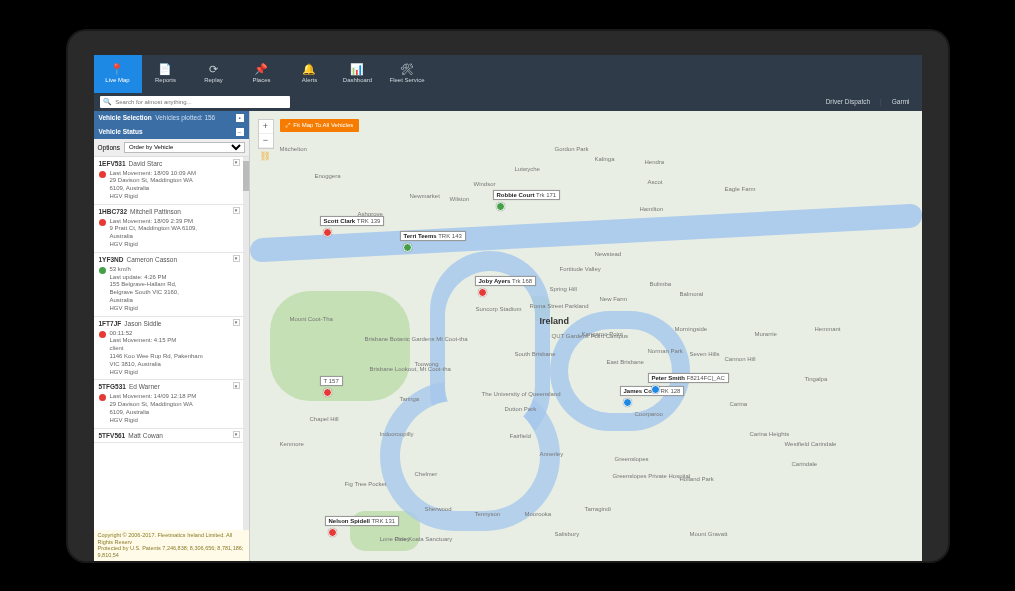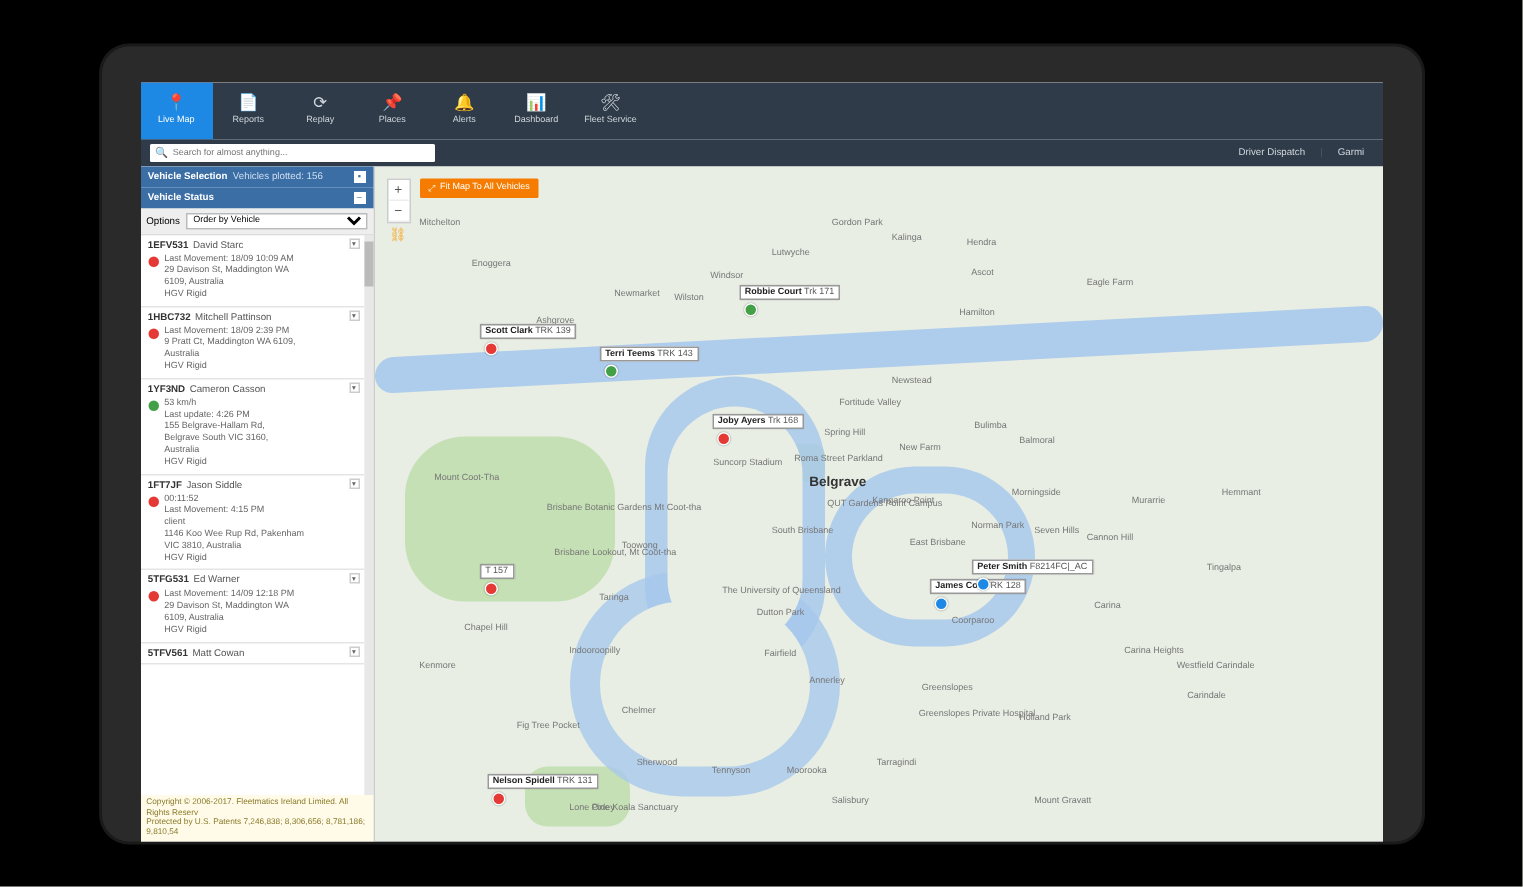--- a/index.html
+++ b/index.html
@@ -258,21 +258,21 @@
             <div class="maplabel" style="left: 200px; top: 85px;">Wilston</div>
             <div class="maplabel" style="left: 160px; top: 82px;">Newmarket</div>
             <div class="maplabel" style="left: 108px; top: 100px;">Ashgrove</div>
             <div class="maplabel" style="left: 65px; top: 62px;">Enoggera</div>
             <div class="maplabel" style="left: 30px; top: 35px;">Mitchelton</div>
             <div class="maplabel" style="left: 345px; top: 45px;">Kalinga</div>
             <div class="maplabel" style="left: 395px; top: 48px;">Hendra</div>
             <div class="maplabel" style="left: 390px; top: 95px;">Hamilton</div>
             <div class="maplabel" style="left: 398px; top: 68px;">Ascot</div>
             <div class="maplabel" style="left: 475px; top: 75px;">Eagle Farm</div>
-            <div class="maplabel" style="left: 290px; top: 205px; font-size: 9px; font-weight: bold; color: rgb(51, 51, 51);">Belgrave</div>
+            <div class="maplabel" style="left: 290px; top: 205px; font-size: 9px; font-weight: bold; color: rgb(51, 51, 51);">Ireland</div>
             <div class="maplabel" style="left: 300px; top: 175px;">Spring Hill</div>
             <div class="maplabel" style="left: 265px; top: 240px;">South Brisbane</div>
             <div class="maplabel" style="left: 255px; top: 295px;">Dutton Park</div>
             <div class="maplabel" style="left: 365px; top: 345px;">Greenslopes</div>
             <div class="maplabel" style="left: 232px; top: 280px;">The University of Queensland</div>
             <div class="maplabel" style="left: 260px; top: 322px;">Fairfield</div>
             <div class="maplabel" style="left: 290px; top: 340px;">Annerley</div>
             <div class="maplabel" style="left: 225px; top: 400px;">Tennyson</div>
             <div class="maplabel" style="left: 40px; top: 205px;">Mount Coot-Tha</div>
             <div class="maplabel" style="left: 165px; top: 250px;">Toowong</div>

